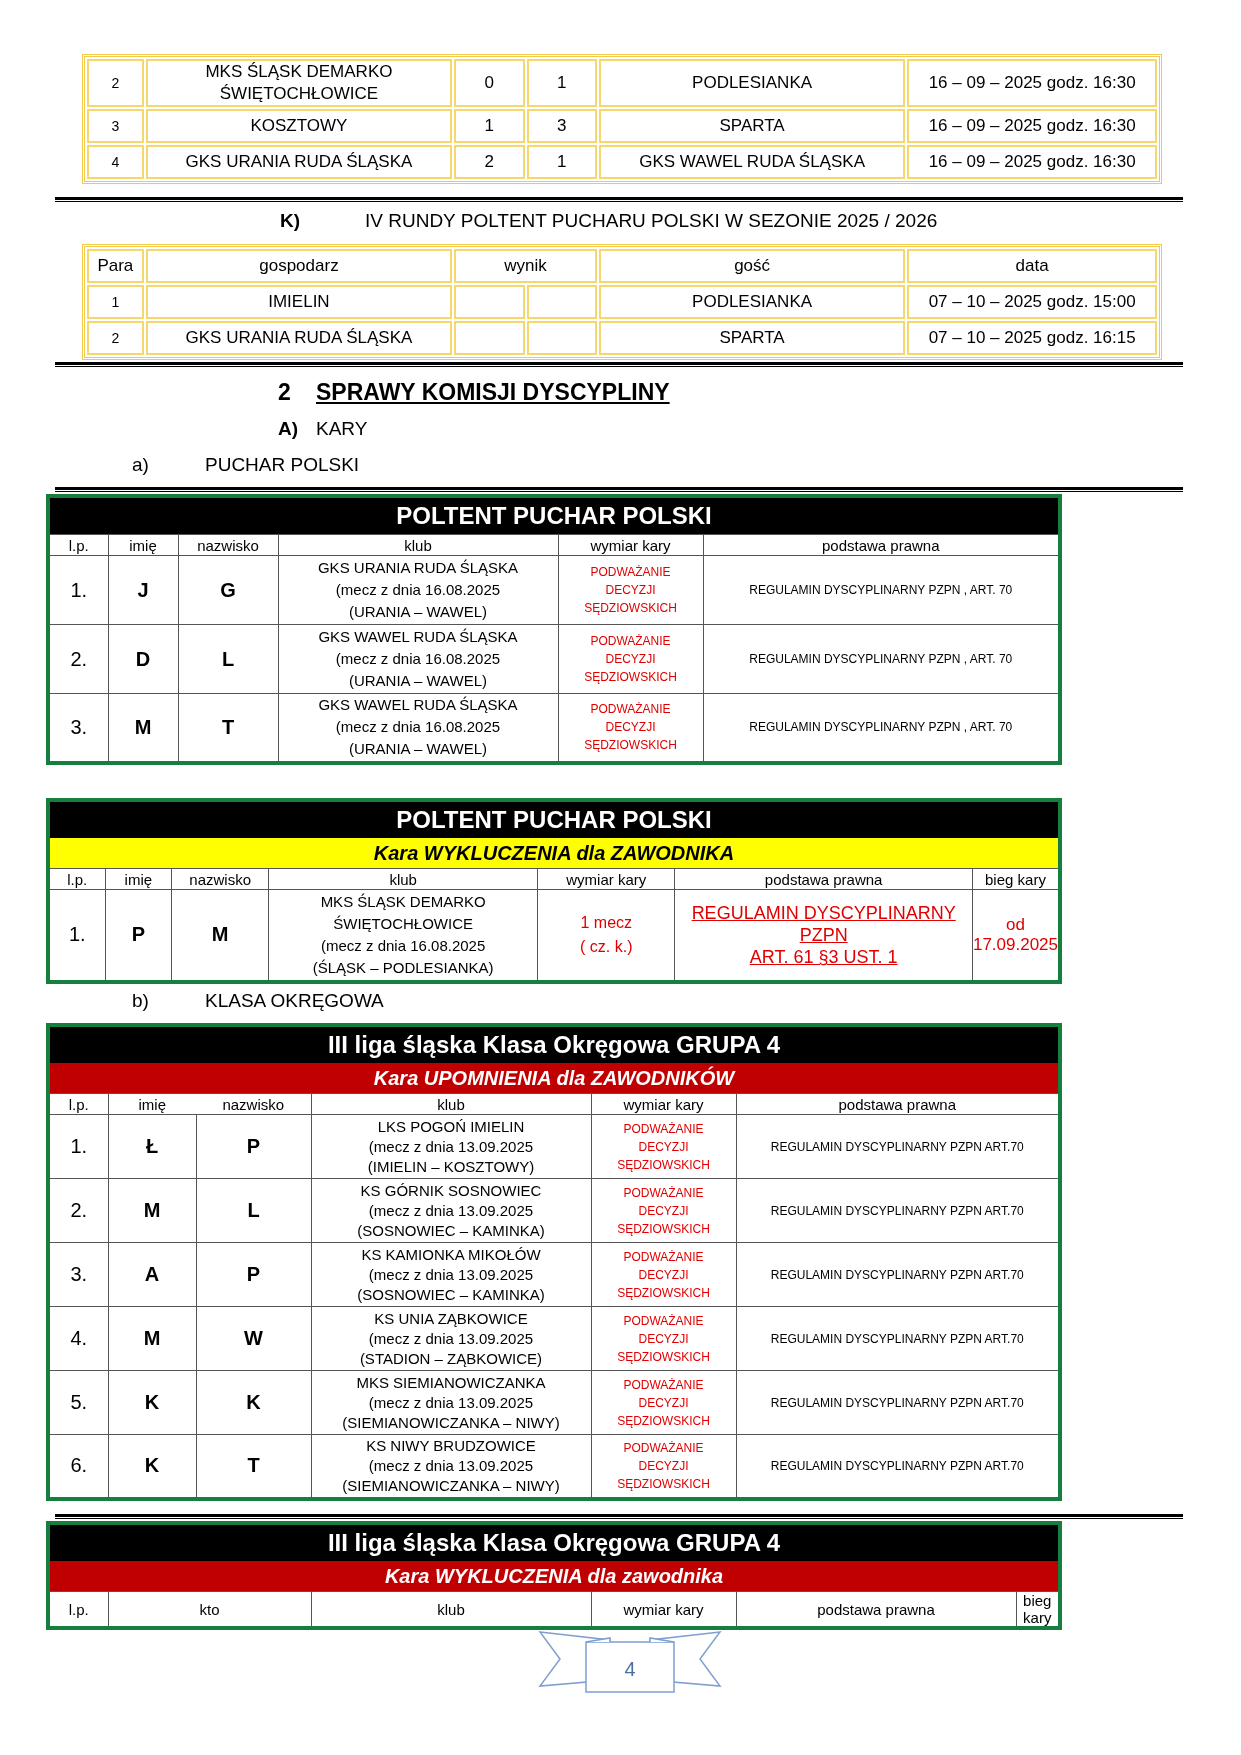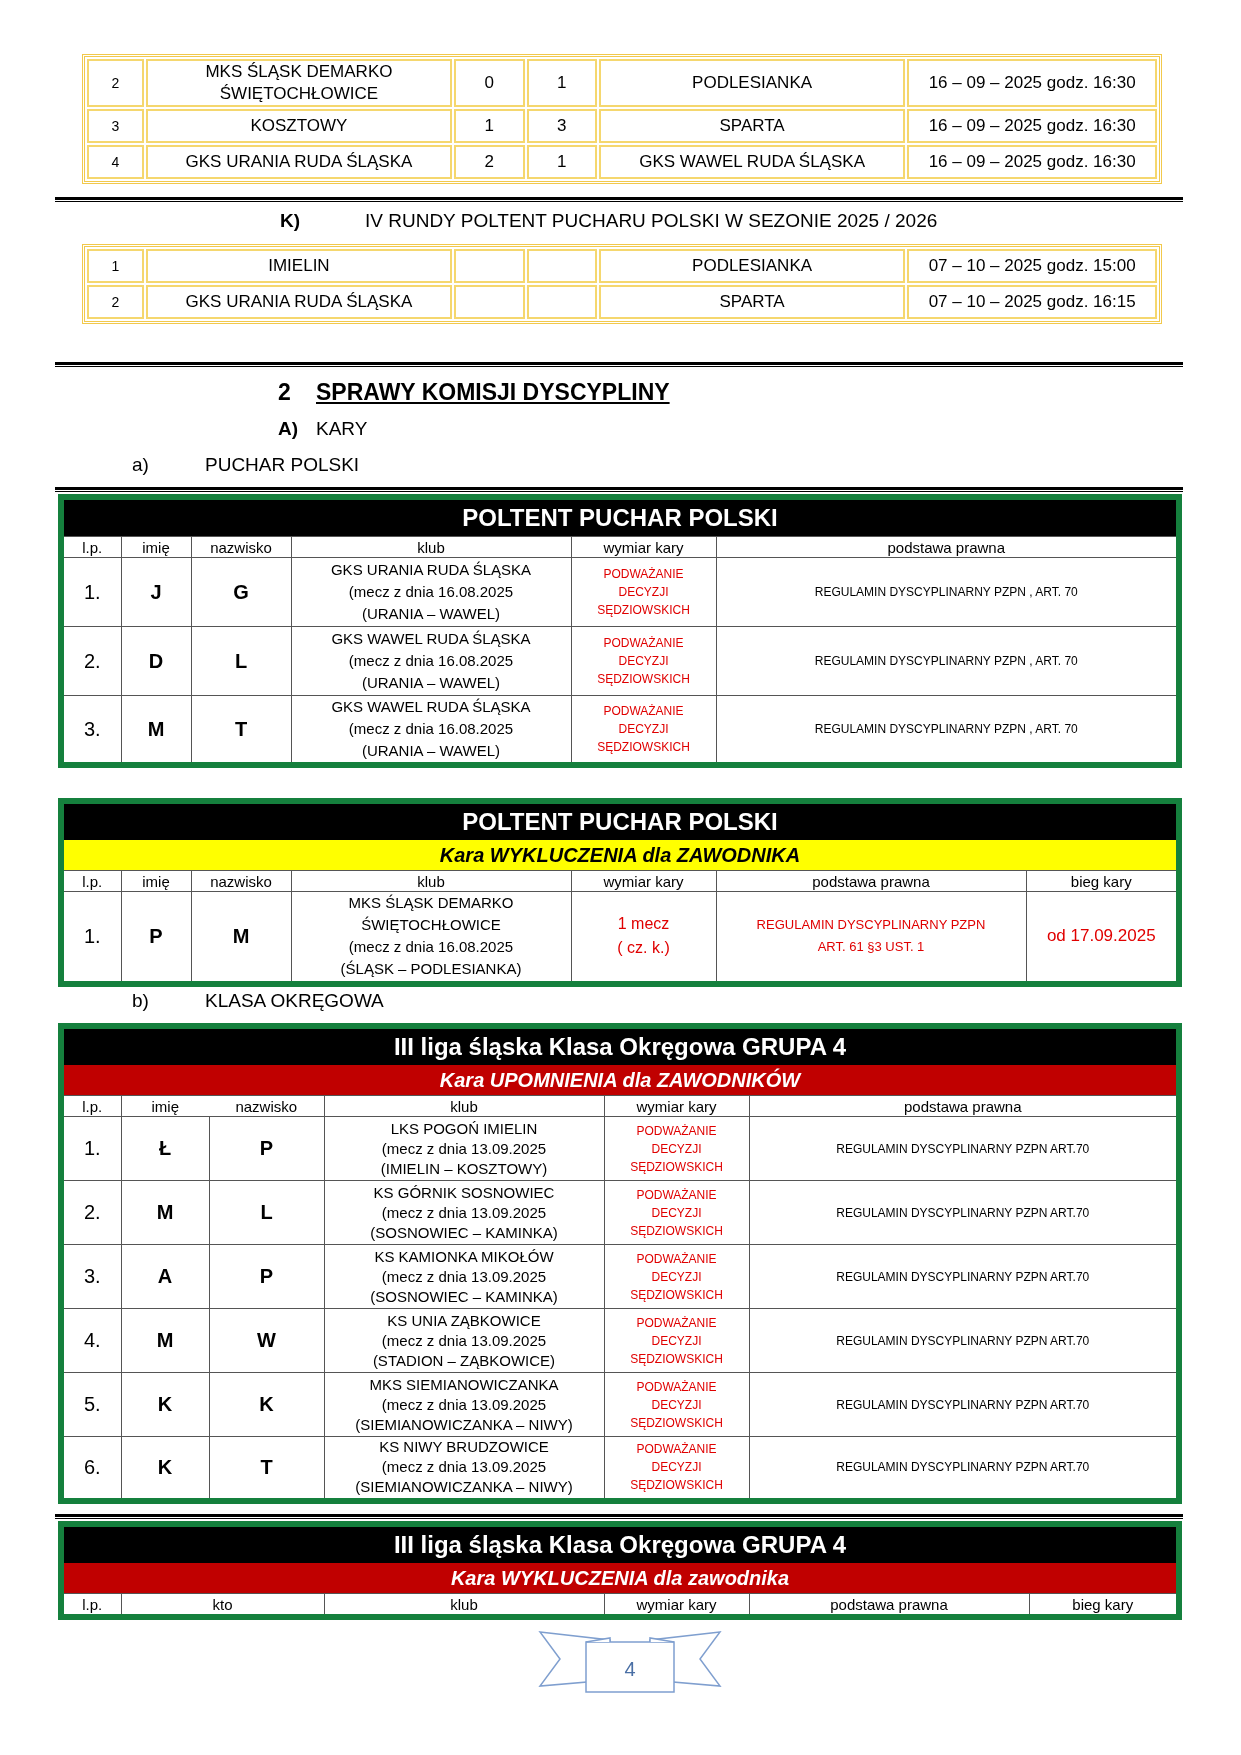--- a/index.html
+++ b/index.html
@@ -5,36 +5,36 @@
   html, body { margin: 0; padding: 0; background: #ffffff; }
   body { width: 1241px; height: 1755px; position: relative; font-family: "Liberation Sans", sans-serif; color: #000; overflow: hidden; }
   
   table { border-collapse: collapse; }
   .ytab { position: absolute; left: 82px; width: 1080px; border: 3px double #f2c94c; border-collapse: separate; border-spacing: 2px; background: #fff; }
   .ytab td { border: 2px solid #f5d76e; text-align: center; font-size: 17px; padding: 0; height: 30px; }
   .ytab td.small { font-size: 14px; }
   .rule { position: absolute; left: 55px; width: 1128px; height: 5px; border-top: 3px solid #000; border-bottom: 1px solid #000; box-sizing: border-box; }
   .heading { position: absolute; font-size: 19px; }
   
-  .ptab { position: absolute; left: 58px; width: 1124px; border: 6px solid #15803d; }
+  .ptab { position: absolute; left: 46px; width: 1016px; border: 4px solid #15803d; }
   .ptab td { border: 1px solid #555; text-align: center; font-size: 15px; padding: 0; }
   .ptab tr.title td { background: #000; color: #fff; font-weight: bold; font-size: 24px; height: 36px; border: none; }
   .ptab tr.sub td { font-weight: bold; font-style: italic; font-size: 20px; height: 30px; border: none; }
   .ptab tr.sub.yellow td { background: #ffff00; color: #000; }
   .ptab tr.sub.red td { background: #c00000; color: #fff; }
   .ptab tr.head td { font-size: 15px; height: 20px; }
   .ptab td.lp { font-size: 20px; }
   .ptab td.init { font-size: 20px; font-weight: bold; }
   .ptab td.club { font-size: 15px; line-height: 22px; }
   .ptab td.club .s { font-size: 15px; }
   .ptab td.pen { color: #e00000; font-size: 12px; line-height: 18px; text-align: center; }
   .ptab td.law { color: #000000; font-size: 12px; }
   .ptab td.red16 { color: #e00000; font-size: 16px; }
   .ptab td.red17 { color: #e00000; font-size: 17px; }
-  .ptab td.law13 { color: #e00000; font-size: 13px; line-height: 22px; }
+  .ptab td.law13 { color: #e00000; font-size: 18px; line-height: 22px; text-decoration: underline; }
   .pagebadge { position: absolute; left: 530px; top: 1620px; width: 200px; height: 90px; }
 </style>
 </head>
 <body>
 
 <table class="ytab" style="top:54px;">
   <colgroup>
       <col style="width:50px">
       <col style="width:270px">
       <col style="width:62px">
@@ -78,20 +78,27 @@
 <table class="ytab" style="top:244px;">
   <colgroup>
       <col style="width:50px">
       <col style="width:270px">
       <col style="width:62px">
       <col style="width:62px">
       <col style="width:270px">
       <col style="width:220px">
     </colgroup>
   <tbody>
+      <tr>
+    <td>Para</td>
+    <td>gospodarz</td>
+    <td colspan="2">wynik</td>
+    <td>gość</td>
+    <td>data</td>
+  </tr>
   <tr>
     <td class="small">1</td>
     <td>IMIELIN</td>
     <td></td>
     <td></td>
     <td>PODLESIANKA</td>
     <td>07 – 10 – 2025 godz. 15:00</td>
   </tr>
   <tr>
     <td class="small">2</td>

